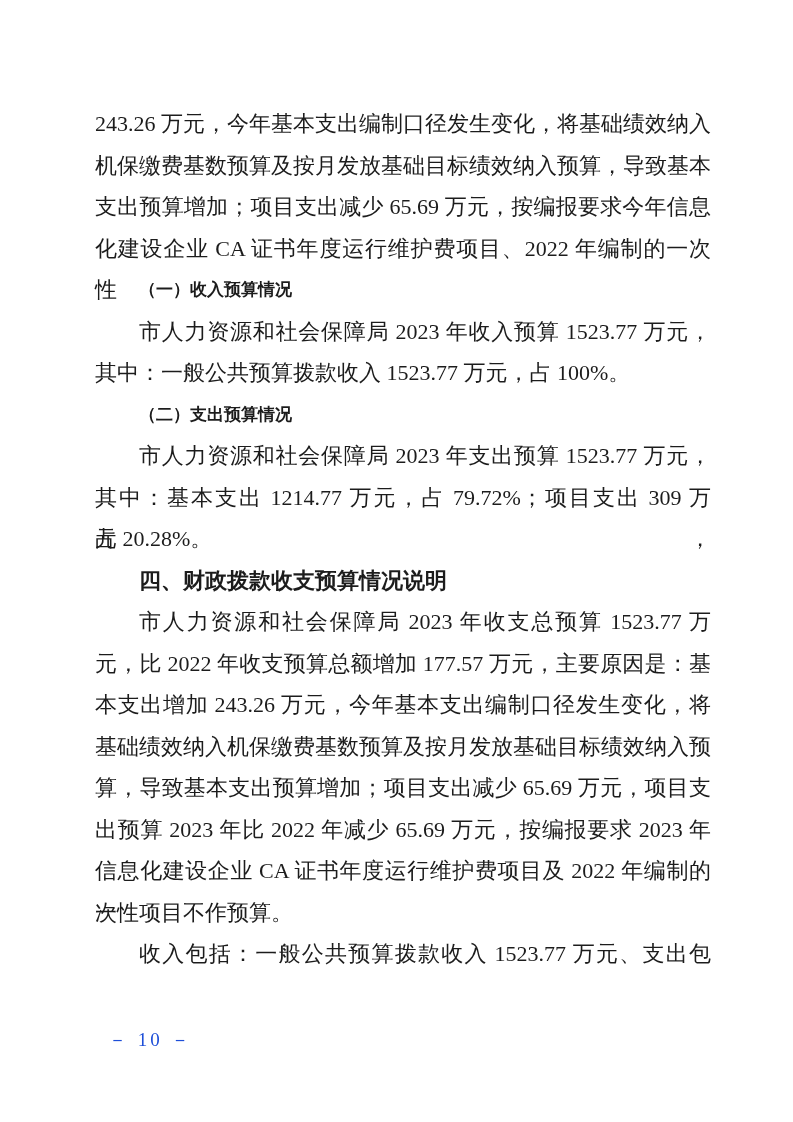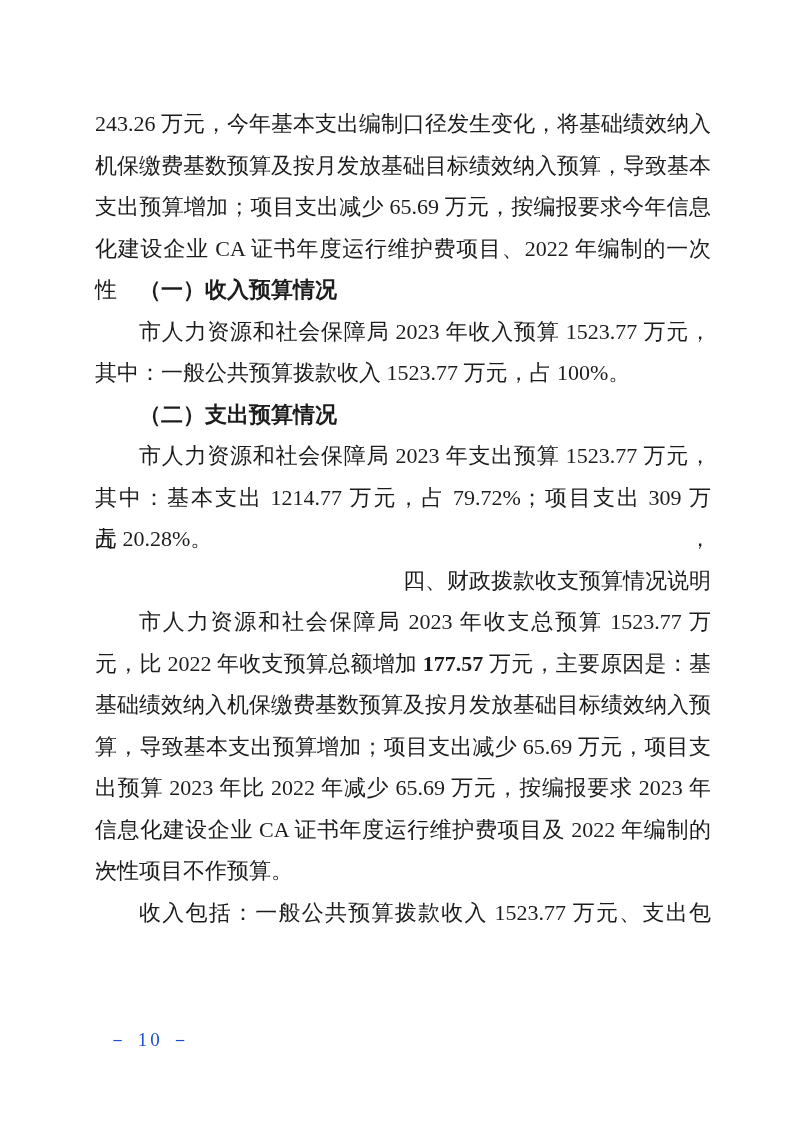--- a/index.html
+++ b/index.html
@@ -31,30 +31,29 @@
   .line.justify {
     white-space: normal;
     text-align: justify;
     text-align-last: justify;
   }
   .line.indent {
     padding-left: 44px;
   }
   .line.heading-kai {
     font-weight: bold;
+    font-size: 17px;
+  }
+  .line.heading-hei {
+    font-weight: bold;
+    font-family: "Liberation Sans", "DejaVu Sans", sans-serif;
     font-size: 22px;
   }
-  .line.heading-hei {
+  .bold {
     font-weight: normal;
-    font-family: "Liberation Sans", "DejaVu Sans", sans-serif;
-    font-size: 22px;
-    text-align: right;
-  }
-  .bold {
-    font-weight: bold;
   }
   .footer {
     position: absolute;
     left: 108px;
     top: 1028px;
     font-size: 19px;
     line-height: 24px;
     letter-spacing: 3px;
     color: #1d4ed8;
   }
@@ -71,20 +70,21 @@
       <div class="line heading-kai indent">（一）收入预算情况</div>
       <div class="line body justify indent">市人力资源和社会保障局 2023 年收入预算 1523.77 万元，</div>
       <div class="line body">其中：一般公共预算拨款收入 1523.77 万元，占 100%。</div>
       <div class="line heading-kai indent">（二）支出预算情况</div>
       <div class="line body justify indent">市人力资源和社会保障局 2023 年支出预算 1523.77 万元，</div>
       <div class="line body justify">其中：基本支出 1214.77 万元，占 79.72%；项目支出 309 万元，</div>
       <div class="line body">占 20.28%。</div>
       <div class="line heading-hei indent">四、财政拨款收支预算情况说明</div>
       <div class="line body justify indent">市人力资源和社会保障局 2023 年收支总预算 1523.77 万</div>
       <div class="line body justify"><span>元，比 2022 年收支预算总额增加 </span><span class="bold">177.57</span><span> 万元，主要原因是：基</span></div>
+      <div class="line body justify">本支出增加 243.26 万元，今年基本支出编制口径发生变化，将</div>
       <div class="line body justify">基础绩效纳入机保缴费基数预算及按月发放基础目标绩效纳入预</div>
       <div class="line body justify">算，导致基本支出预算增加；项目支出减少 65.69 万元，项目支</div>
       <div class="line body justify">出预算 2023 年比 2022 年减少 65.69 万元，按编报要求 2023 年</div>
       <div class="line body justify">信息化建设企业 CA 证书年度运行维护费项目及 2022 年编制的一</div>
       <div class="line body">次性项目不作预算。</div>
       <div class="line body justify indent">收入包括：一般公共预算拨款收入 1523.77 万元、支出包</div>
     </div>
   <div class="footer">－ 10 －</div>
 </div>
 

